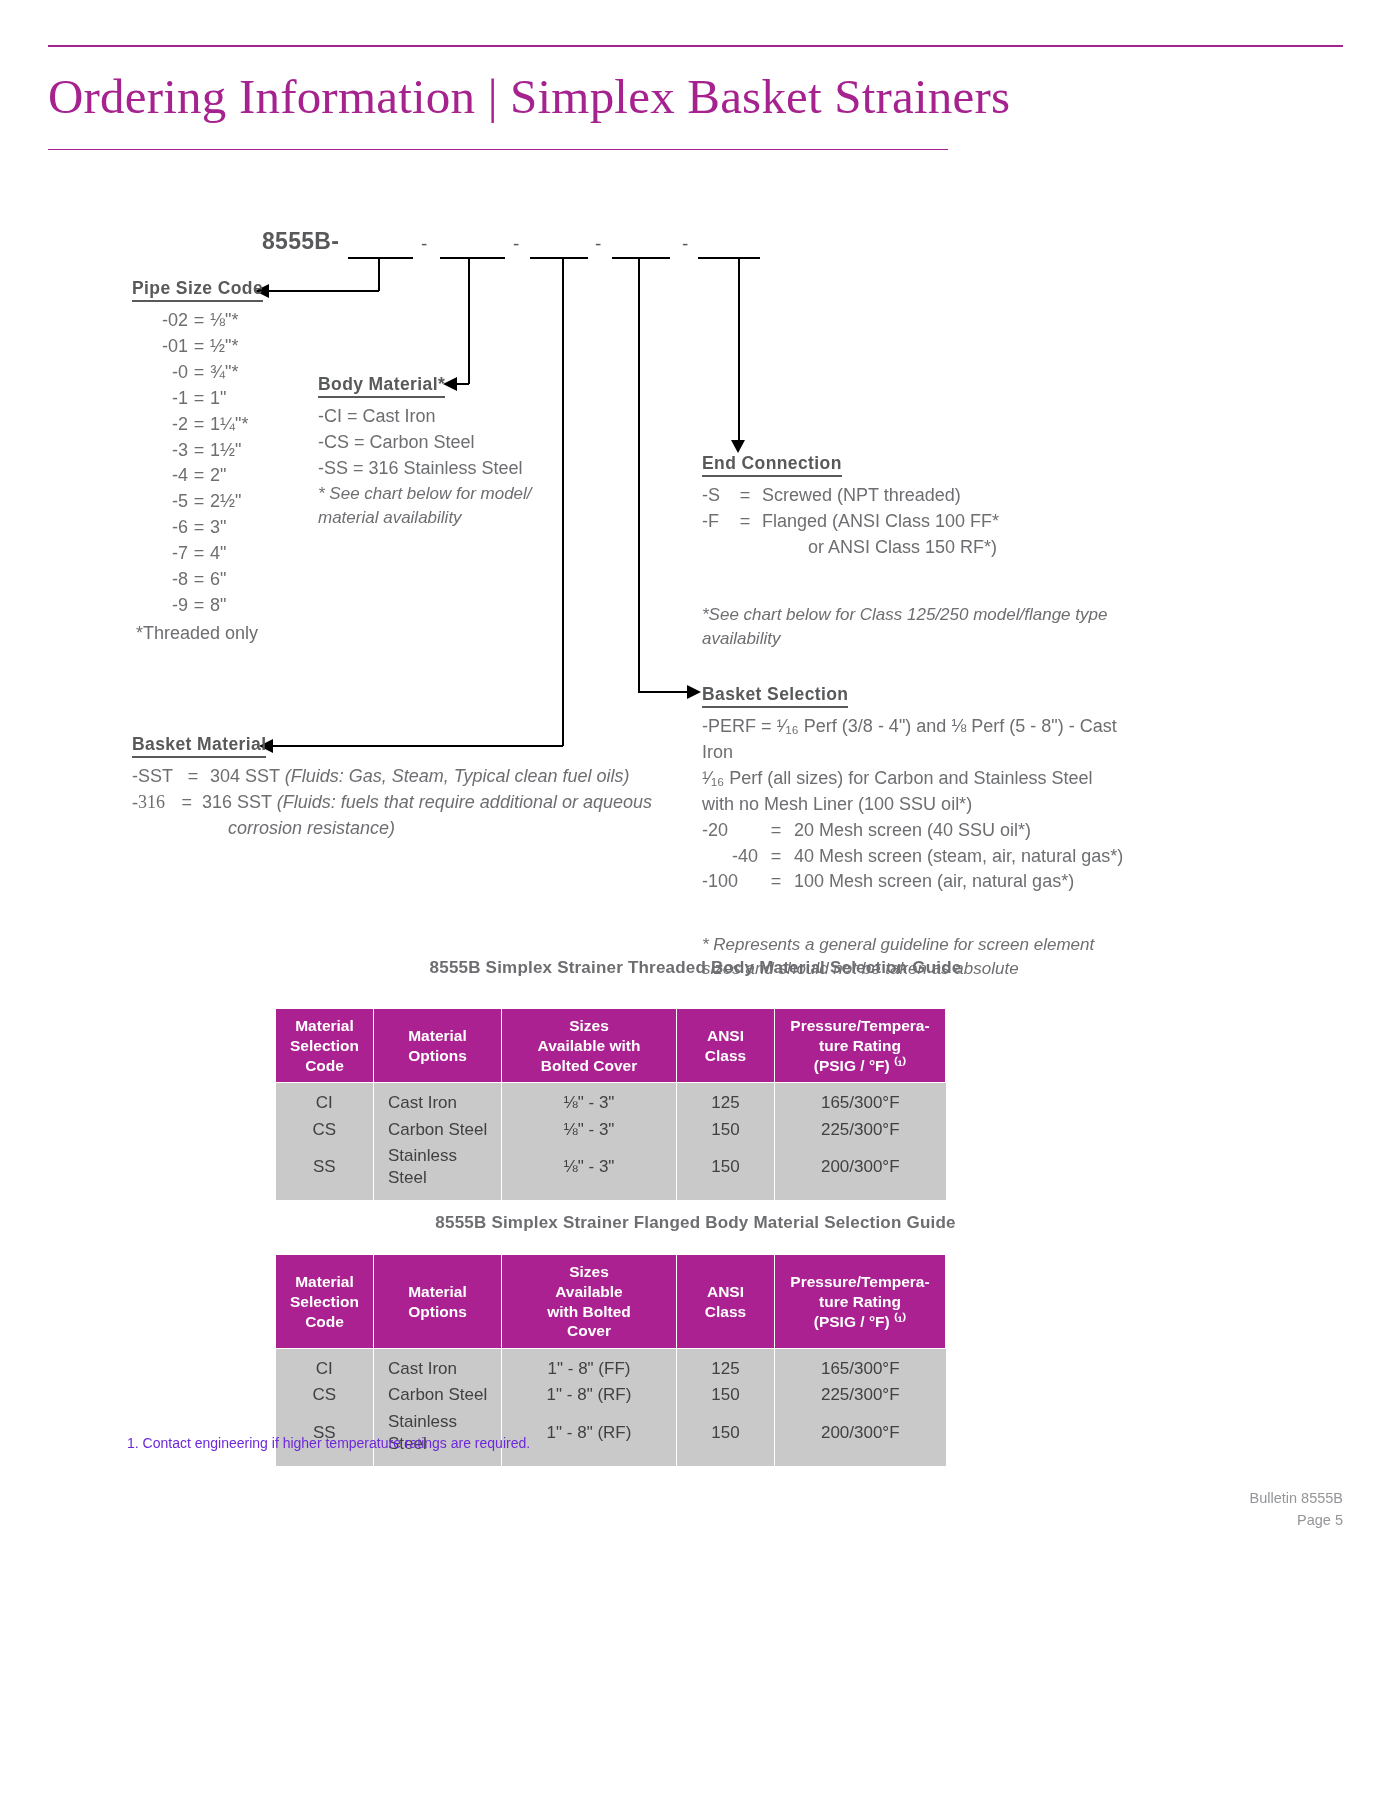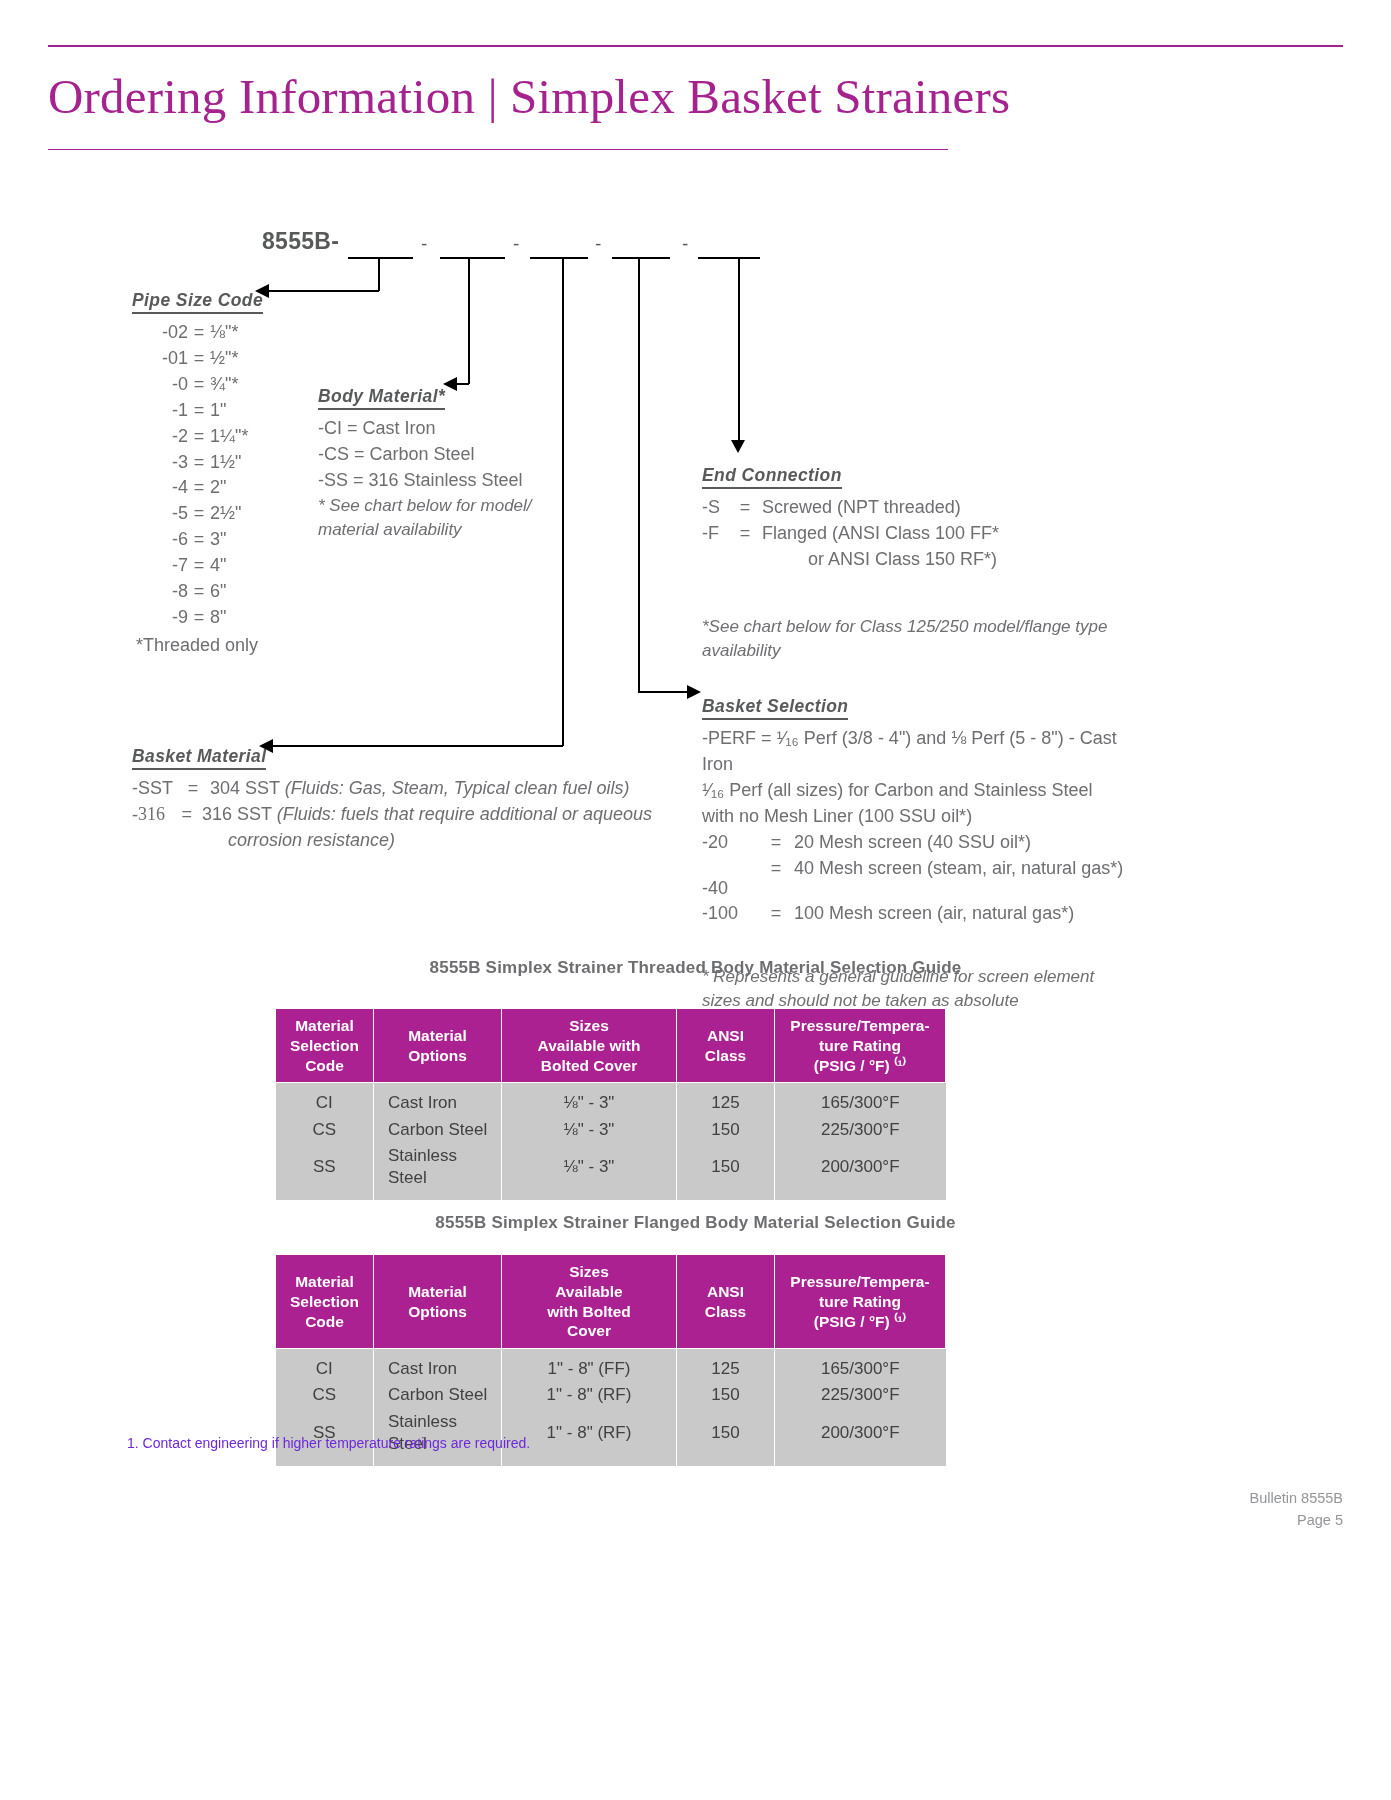--- a/index.html
+++ b/index.html
@@ -45,27 +45,26 @@
   .arrowL, .arrowR, .arrowD {
     position:absolute; width:0; height:0;
   }
   .arrowL { border-top:7px solid transparent; border-bottom:7px solid transparent; border-right:14px solid #000; }
   .arrowR { border-top:7px solid transparent; border-bottom:7px solid transparent; border-left:14px solid #000; }
   .arrowD { border-left:7px solid transparent; border-right:7px solid transparent; border-top:13px solid #000; }
 
   
   .callout { position:absolute; }
   .callout h3 {
-    margin:12px 0 6px 0;
+    margin:0 0 6px 0;
     font-size:17.5px; font-weight:bold; color:#58595b;
     display:inline-block;
     border-bottom:2px solid #58595b;
     padding-bottom:1px;
     letter-spacing:.4px;
-    font-style:italic;
   }
   .opt-list { font-size:18px; line-height:1.44; color:#6d6e71; }
   .opt-row { display:flex; white-space:pre; }
   .opt-code { display:inline-block; text-align:right; }
   .note-italic {
     font-style:italic; font-size:17px; line-height:1.4; color:#6d6e71;
   }
 
   
   .tbl-caption {
@@ -207,21 +206,21 @@
     </div>
   </div>
 
   <div class="callout" style="left:702px; top:684px; width:450px;">
     <h3>Basket Selection</h3>
     <div class="opt-list">
       <div>-PERF   = ¹⁄₁₆ Perf (3/8 - 4") and ⅛ Perf (5 - 8") - Cast Iron</div>
       <div>¹⁄₁₆ Perf (all sizes) for Carbon and Stainless Steel</div>
       <div>with no Mesh Liner (100 SSU oil*)</div>
       <div class="opt-row"><span class="opt-code" style="width:56px; text-align:left;">-20</span><span style="width:36px; text-align:center;">=</span><span>20 Mesh screen (40 SSU oil*)</span></div>
-      <div class="opt-row"><span class="opt-code" style="width:56px; text-align:left;margin-top:20px;">-40</span><span style="width:36px; text-align:center;">=</span><span>40 Mesh screen (steam, air, natural gas*)</span></div>
+      <div class="opt-row"><span class="opt-code" style="width:56px; text-align:right;">-40</span><span style="width:36px; text-align:center;">=</span><span>40 Mesh screen (steam, air, natural gas*)</span></div>
       <div class="opt-row"><span class="opt-code" style="width:56px; text-align:left;">-100</span><span style="width:36px; text-align:center;">=</span><span>100 Mesh screen (air, natural gas*)</span></div>
     </div>
     <div class="note-italic" style="margin-top:38px;">
       <div>* Represents a general guideline for screen element</div>
       <div>sizes and should not be taken as absolute</div>
     </div>
   </div>
 
   <div class="tbl-caption" style="left:0; top:958px;">8555B Simplex Strainer Threaded Body Material Selection Guide</div>
   <table class="sel" style="left:275px; top:1008px; width:670px;">

